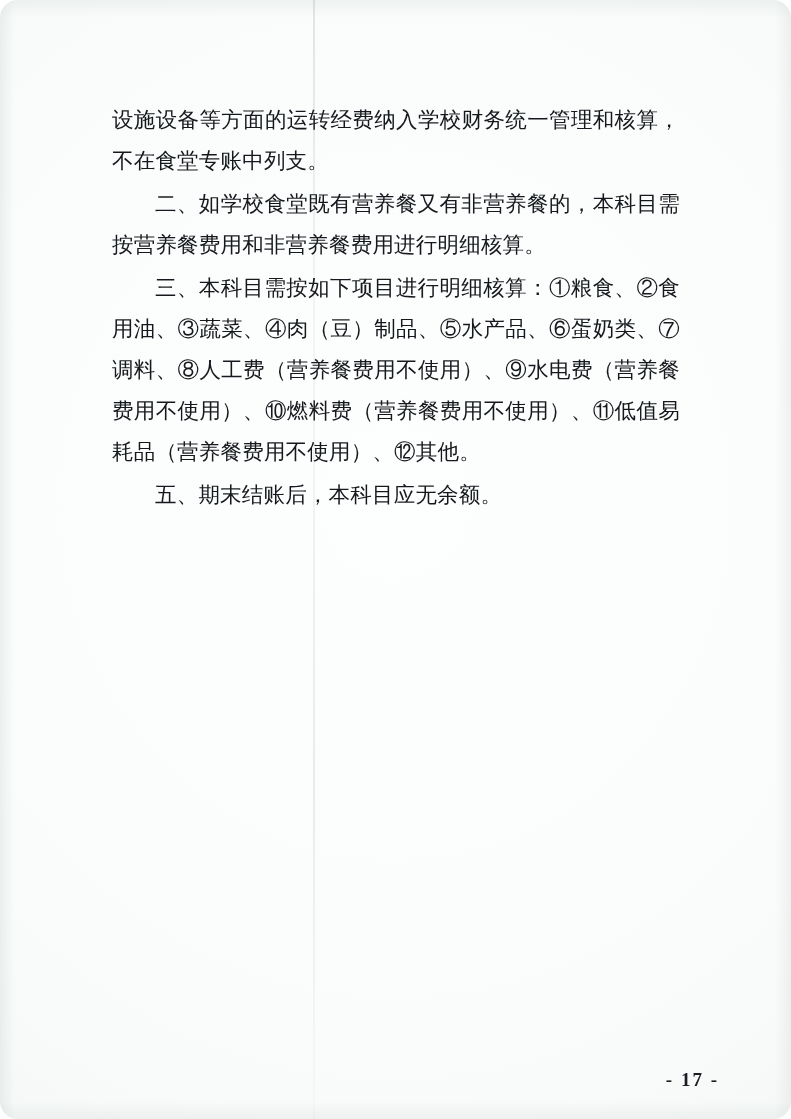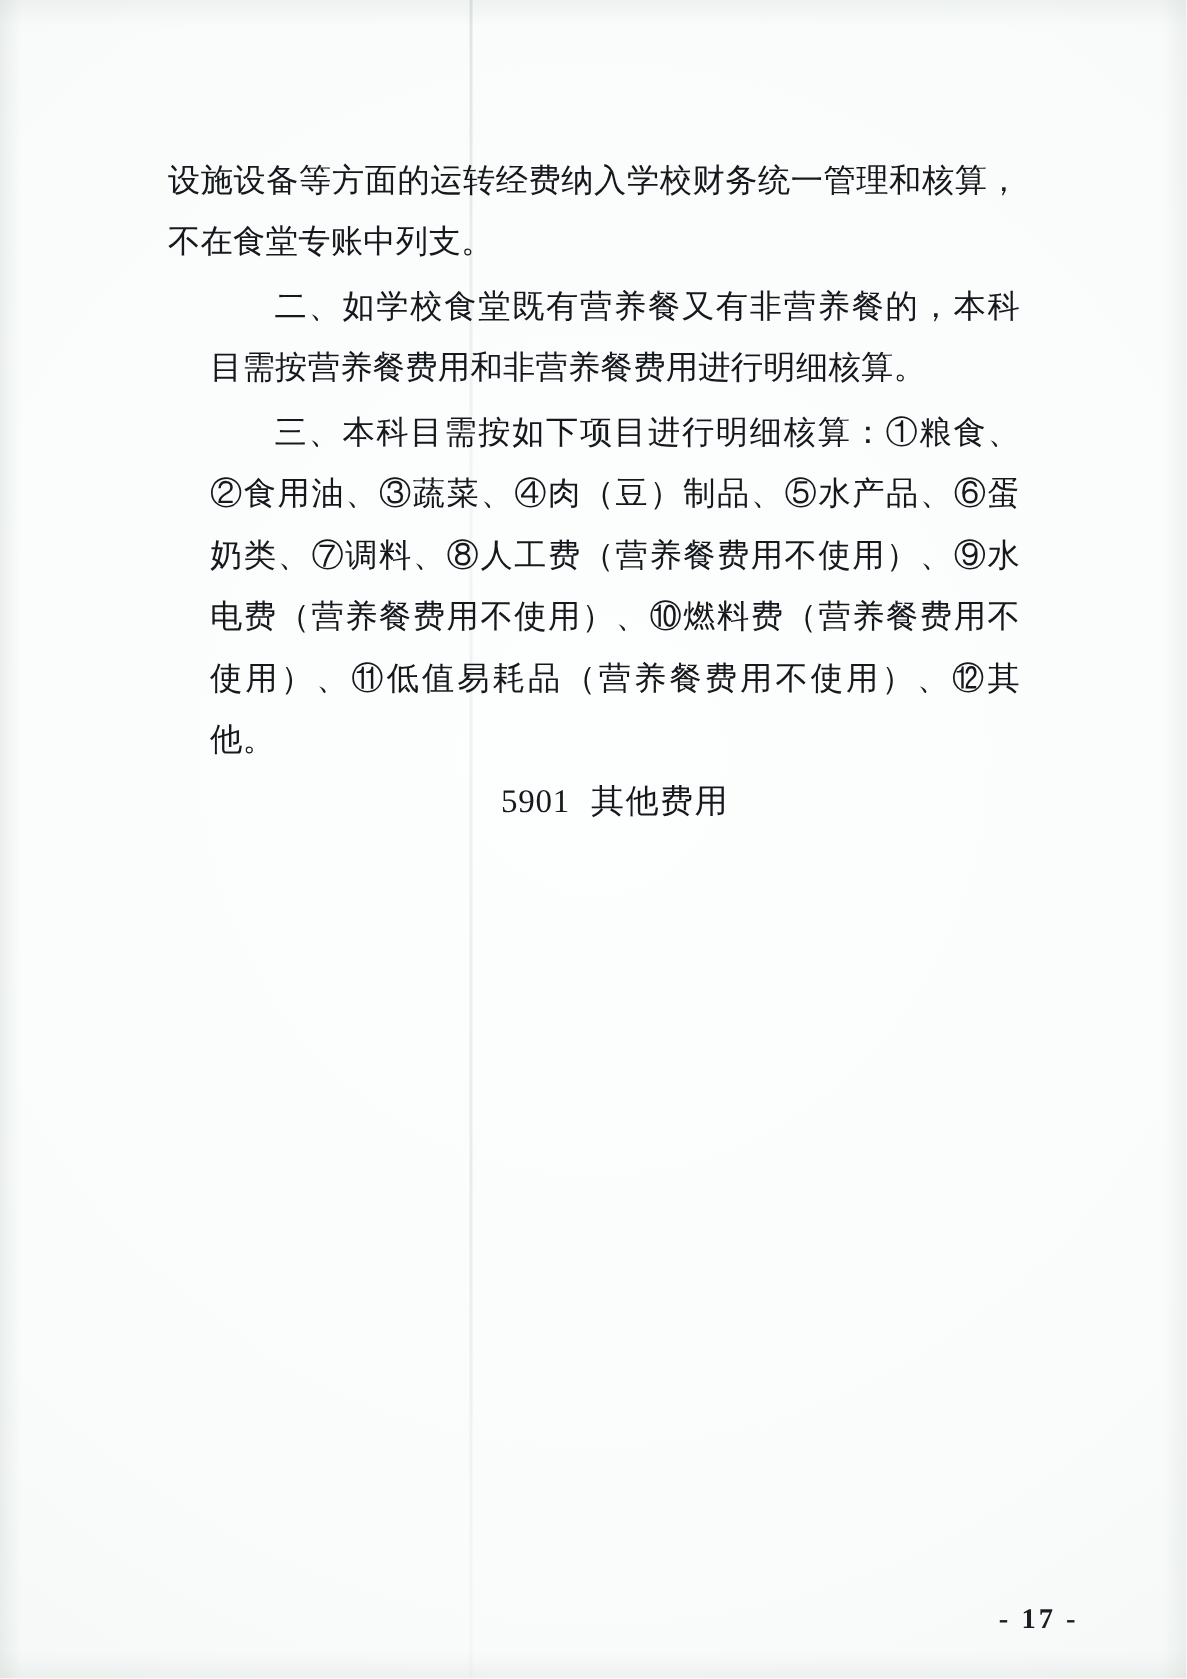--- a/index.html
+++ b/index.html
@@ -14,20 +14,21 @@
     overflow: hidden;
   }
   .page {
     position: relative;
     width: 791px;
     height: 1119px;
     
     background:
       radial-gradient(ellipse 120% 90% at 50% 45%, #fdfefe 0%, #fafcfb 55%, #f3f6f4 85%, #eaeeec 100%);
     overflow: hidden;
+    border-radius: 18px;
   }
   .scan-noise {
     position: absolute;
     inset: 0;
     pointer-events: none;
     background:
       linear-gradient(90deg, rgba(205,214,210,0.35) 0px, rgba(255,255,255,0) 14px),
       linear-gradient(270deg, rgba(205,214,210,0.30) 0px, rgba(255,255,255,0) 16px),
       linear-gradient(180deg, rgba(210,218,214,0.30) 0px, rgba(255,255,255,0) 18px),
       linear-gradient(0deg, rgba(210,218,214,0.30) 0px, rgba(255,255,255,0) 18px);
@@ -55,21 +56,20 @@
     text-justify: inter-ideograph;
     margin: 0 0 0 0;
     letter-spacing: 0.2px;
     font-family: "Liberation Serif", "DejaVu Serif", serif;
   }
   .para.indent {
     text-indent: 43px;
   }
   .para + .para {
     margin-top: 2px;
-    margin-left: 28px;
   }
   .heading {
     margin-top: 44px;
     font-size: 22px;
     line-height: 36px;
     color: #15181c;
     text-align: center;
     text-indent: 0;
     letter-spacing: 1px;
   }
@@ -101,21 +101,19 @@
 
   <div class="content">
 
     <p class="para">设施设备等方面的运转经费纳入学校财务统一管理和核算，不在食堂专账中列支。</p>
 
     <p class="para indent">二、如学校食堂既有营养餐又有非营养餐的，本科目需按营养餐费用和非营养餐费用进行明细核算。</p>
 
     <p class="para indent">三、本科目需按如下项目进行明细核算：①粮食、②食用油、③蔬菜、④肉（豆）制品、⑤水产品、⑥蛋奶类、⑦调料、⑧人工费（营养餐费用不使用）、⑨水电费（营养餐费用不使用）、⑩燃料费（营养餐费用不使用）、⑪低值易耗品（营养餐费用不使用）、⑫其他。</p>
 
 
+    <p class="para indent">五、期末结账后，本科目应无余额。</p>
 
-    <p class="para heading">
-      <span class="num">5901</span><span class="gap"></span><span>其他费用</span>
-    </p>
 
   </div>
 
   <div class="page-number">- 17 -</div>
 </div>
 
 </body></html>

